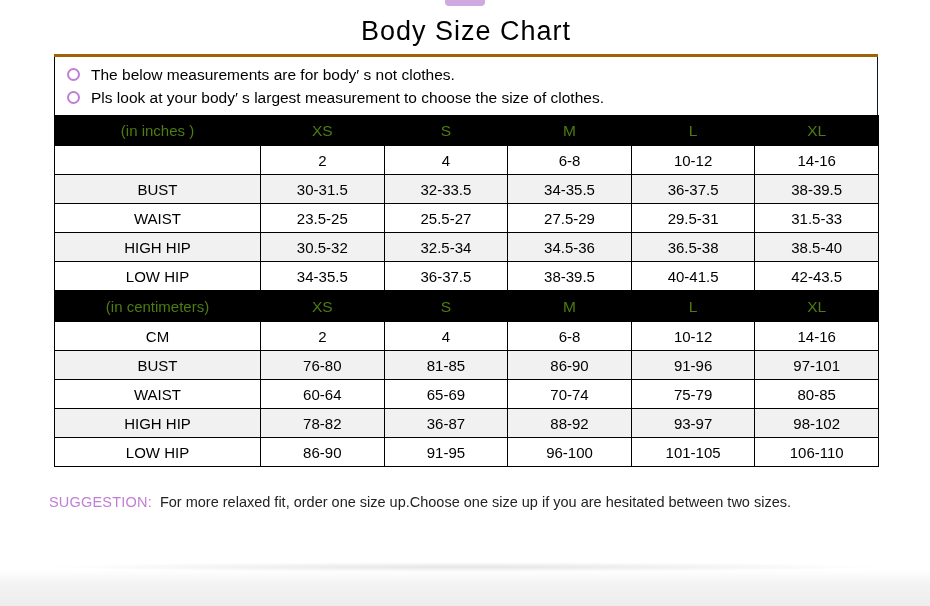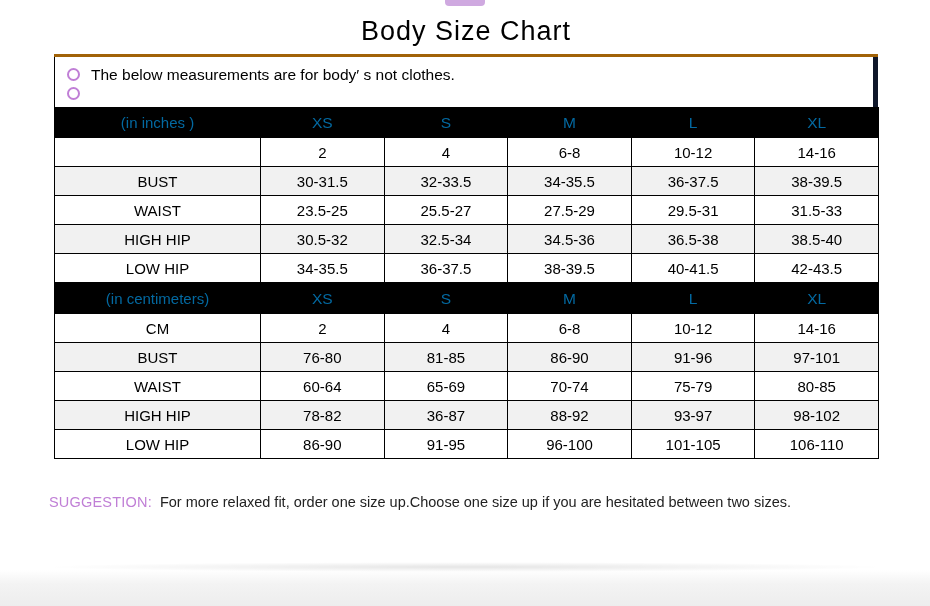--- a/index.html
+++ b/index.html
@@ -39,21 +39,21 @@
     text-align: center;
     font-size: 27px;
     letter-spacing: 1px;
     padding: 2px 0 7px 0;
     border-bottom: 3px solid #a16207;
     font-weight: normal;
     font-family: "Liberation Sans", sans-serif;
   }
   .notes {
     border-left: 1px solid #000;
-    border-right: 5px solid #0f172a;
+    border-right: 1px solid #0f172a;
     padding: 6px 0 6px 12px;
   }
   .note-row {
     display: flex;
     align-items: center;
     font-size: 15.5px;
     line-height: 21px;
     padding: 1px 0;
   }
   .bullet {
@@ -75,21 +75,21 @@
     height: 28px;
     font-size: 15px;
     font-weight: normal;
     text-align: center;
     padding: 0;
   }
   col.c0 { width: 206px; }
   col.cx { width: 123.6px; }
   tr.header-row td {
     background: #000000;
-    color: #0369a1;
+    color: #4d7c0f;
     height: 29px;
     font-size: 15.5px;
   }
   tr.header-row td.first {
     font-size: 15px;
   }
   tr.alt td {
     background: #f1f1f1;
     margin-left: 24px;
   }
@@ -144,20 +144,21 @@
 
     <div class="chart-title">Body  Size  Chart</div>
 
     <div class="notes">
       <div class="note-row">
         <span class="bullet"></span>
         <span>The below measurements are for  body′ s not clothes.</span>
       </div>
       <div class="note-row">
         <span class="bullet"></span>
+        <span>Pls look  at your body′ s  largest measurement to choose the size of clothes.</span>
       </div>
     </div>
 
     <table>
       <colgroup>
         <col class="c0">
           <col class="cx">
           <col class="cx">
           <col class="cx">
           <col class="cx">

